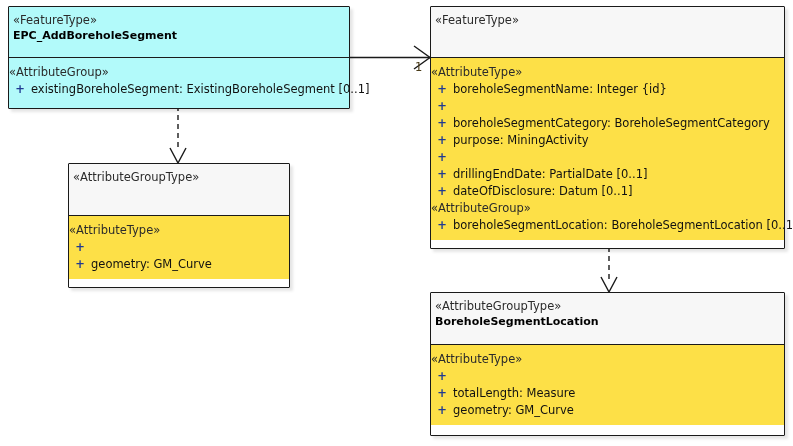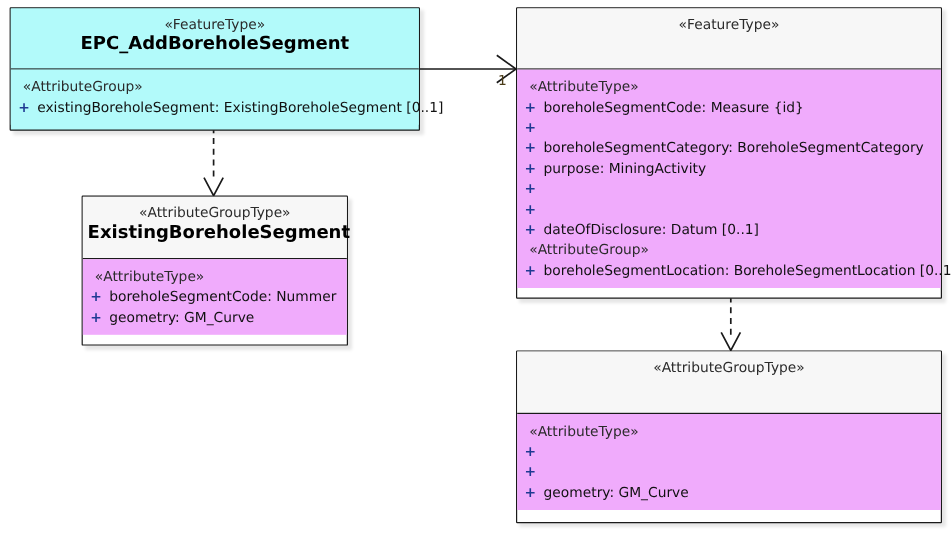--- a/index.html
+++ b/index.html
@@ -25,21 +25,20 @@
     position: absolute;
     box-sizing: border-box;
     border: 1.5px solid #1a1a1a;
     background: #ffffff;
     box-shadow: 3px 3px 3px rgba(0,0,0,0.10);
     border-radius: 1px;
   }
   .uml-class .hdr {
     box-sizing: border-box;
     border-bottom: 1.5px solid #1a1a1a;
-    text-align: center;
     padding: 6px 4px 7px 4px;
     background: #f7f7f7;
   }
   .uml-class.cyan {
     background: #b2fafa;
   }
   .uml-class.cyan .hdr {
     background: #b2fafa;
   }
   .uml-class.cyan .body {
@@ -47,36 +46,36 @@
   }
   .stereotype {
     display: block;
     font-size: 11.5px;
     color: #2b2b2b;
     line-height: 15px;
     white-space: nowrap;
   }
   .classname {
     display: block;
-    font-size: 15px;
+    font-size: 11px;
     font-weight: bold;
     color: #000000;
     line-height: 16px;
     white-space: nowrap;
   }
   .uml-class .body {
     box-sizing: border-box;
     padding: 6px 4px 6px 0;
-    background: #f0abfc;
+    background: #fde047;
   }
   .grp-stereotype {
     font-size: 11.5px;
     color: #2b2b2b;
     line-height: 17px;
-    padding-left: 10px;
+    padding-left: 0;
     white-space: nowrap;
   }
   .attr-row {
     display: flex;
     align-items: baseline;
     line-height: 17px;
     white-space: nowrap;
   }
   .attr-vis {
     width: 22px;
@@ -140,81 +139,82 @@
 
   <div class="uml-class" style="left:430px; top:6px; width:355px; height:243px;">
     <div class="hdr" style="height:51px;">
       <span class="stereotype">«FeatureType»</span>
     </div>
     <div class="body">
       <div class="grp-stereotype">«AttributeType»</div>
 
       <div class="attr-row">
         <span class="attr-vis">+</span>
-        <span class="attr-text">boreholeSegmentCode: Measure {id}</span>
+        <span class="attr-text">boreholeSegmentName: Integer {id}</span>
       </div>
       <div class="attr-row">
         <span class="attr-vis">+</span>
       </div>
       <div class="attr-row">
         <span class="attr-vis">+</span>
         <span class="attr-text">boreholeSegmentCategory: BoreholeSegmentCategory</span>
       </div>
       <div class="attr-row">
         <span class="attr-vis">+</span>
         <span class="attr-text">purpose: MiningActivity</span>
       </div>
       <div class="attr-row">
         <span class="attr-vis">+</span>
       </div>
       <div class="attr-row">
         <span class="attr-vis">+</span>
+        <span class="attr-text">drillingEndDate: PartialDate [0..1]</span>
       </div>
       <div class="attr-row">
         <span class="attr-vis">+</span>
         <span class="attr-text">dateOfDisclosure: Datum [0..1]</span>
       </div>
 
       <div class="grp-stereotype">«AttributeGroup»</div>
       <div class="attr-row">
         <span class="attr-vis">+</span>
         <span class="attr-text">boreholeSegmentLocation: BoreholeSegmentLocation [0..1]</span>
       </div>
     </div>
   </div>
 
   <div class="uml-class" style="left:68px; top:163px; width:222px; height:125px;">
     <div class="hdr" style="height:52px;">
       <span class="stereotype">«AttributeGroupType»</span>
-      <span class="classname">ExistingBoreholeSegment</span>
     </div>
     <div class="body">
       <div class="grp-stereotype">«AttributeType»</div>
       <div class="attr-row">
         <span class="attr-vis">+</span>
-        <span class="attr-text">boreholeSegmentCode: Nummer</span>
       </div>
       <div class="attr-row">
         <span class="attr-vis">+</span>
         <span class="attr-text">geometry: GM_Curve</span>
       </div>
     </div>
   </div>
 
   <div class="uml-class" style="left:430px; top:292px; width:355px; height:144px;">
     <div class="hdr" style="height:52px;">
       <span class="stereotype">«AttributeGroupType»</span>
+      <span class="classname">BoreholeSegmentLocation</span>
     </div>
     <div class="body">
       <div class="grp-stereotype">«AttributeType»</div>
       <div class="attr-row">
         <span class="attr-vis">+</span>
       </div>
       <div class="attr-row">
         <span class="attr-vis">+</span>
+        <span class="attr-text">totalLength: Measure</span>
       </div>
       <div class="attr-row">
         <span class="attr-vis">+</span>
         <span class="attr-text">geometry: GM_Curve</span>
       </div>
     </div>
   </div>
 
 </div>
 

